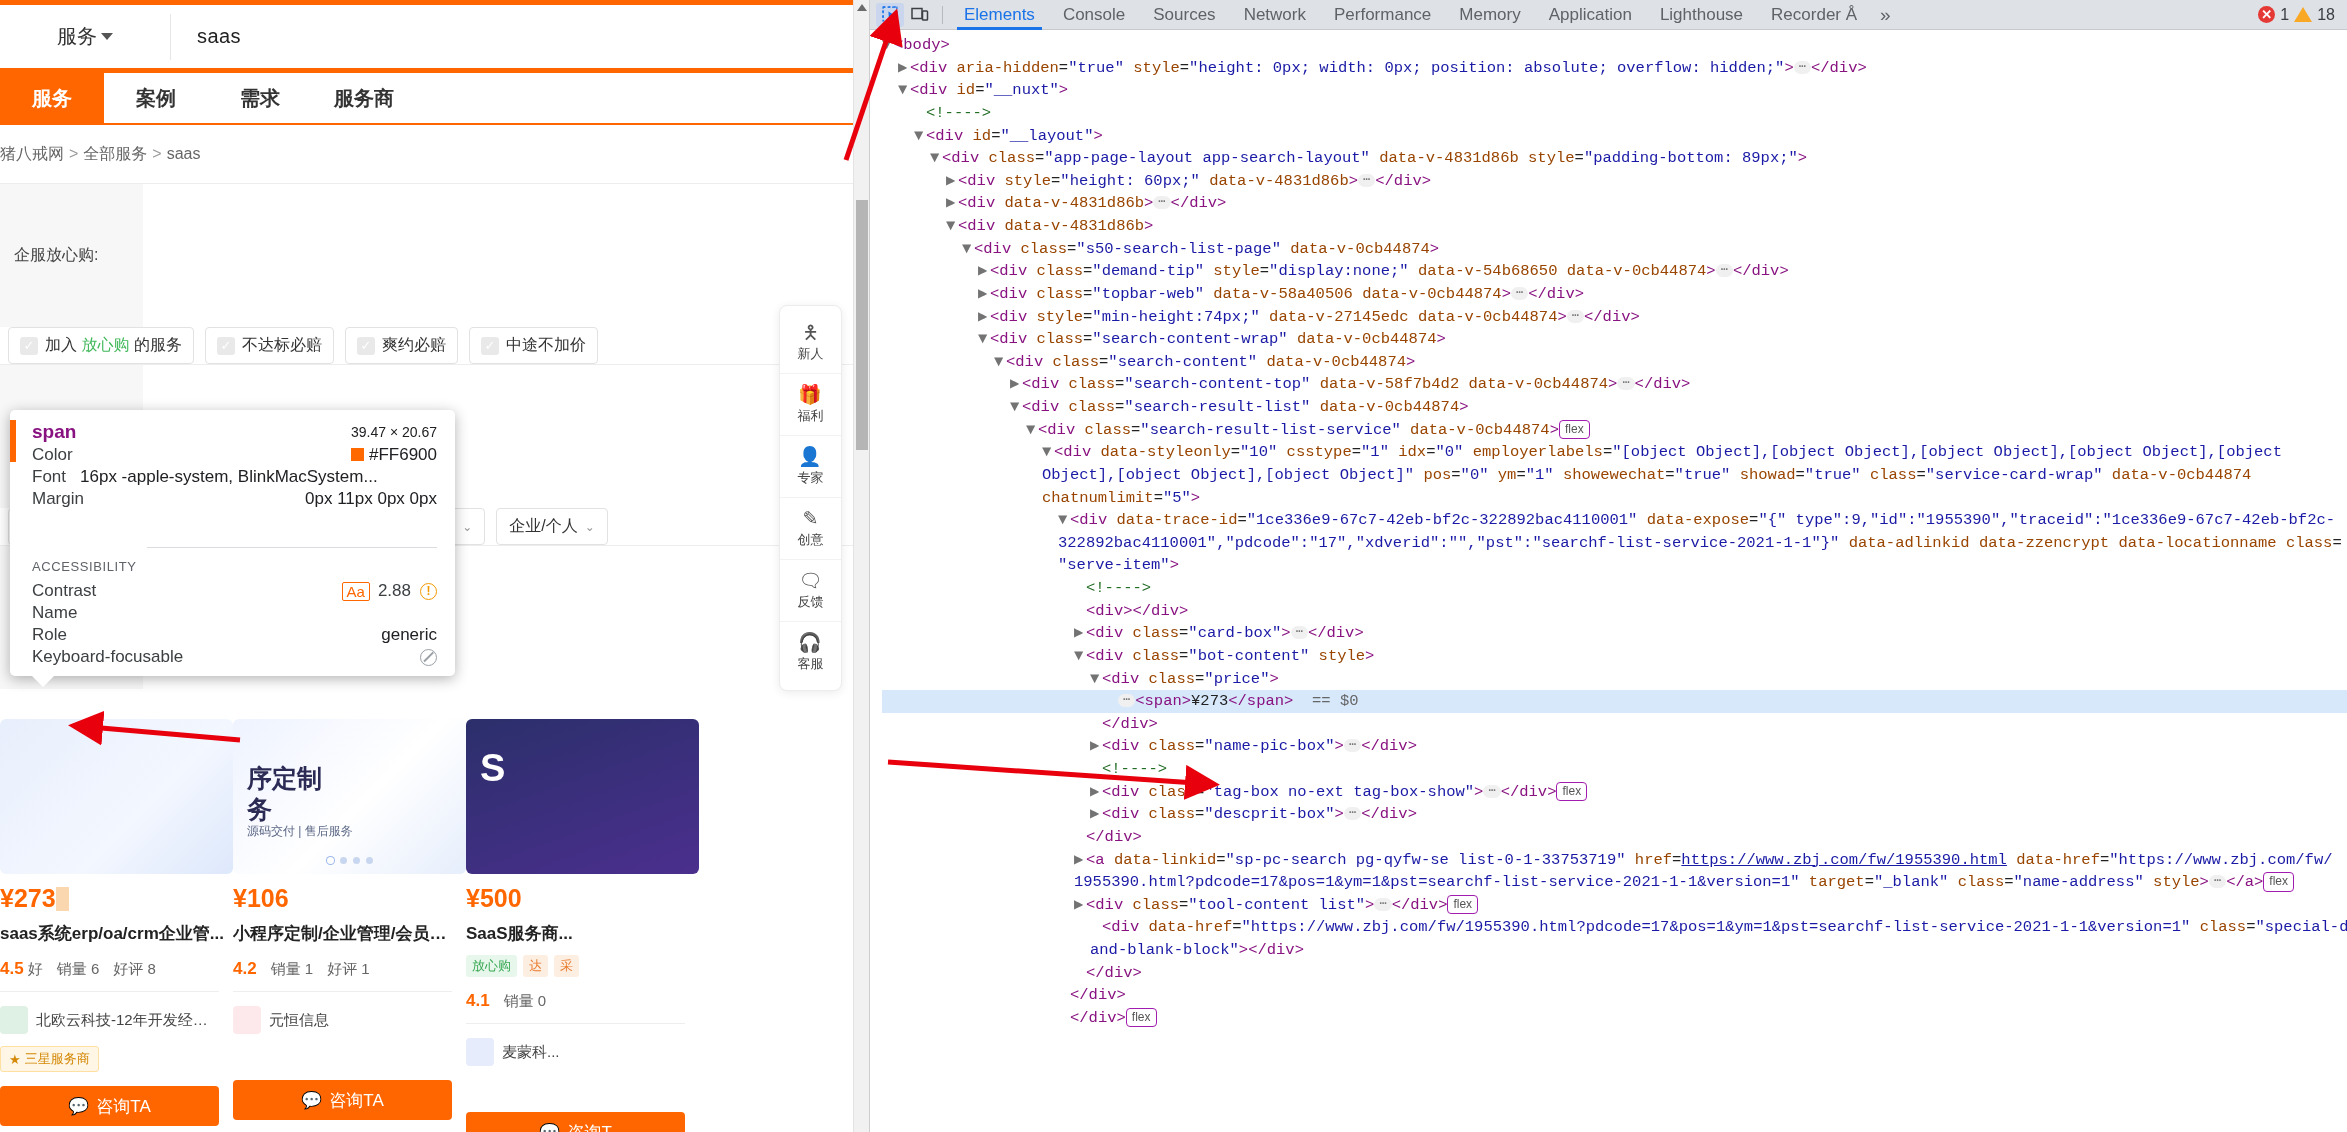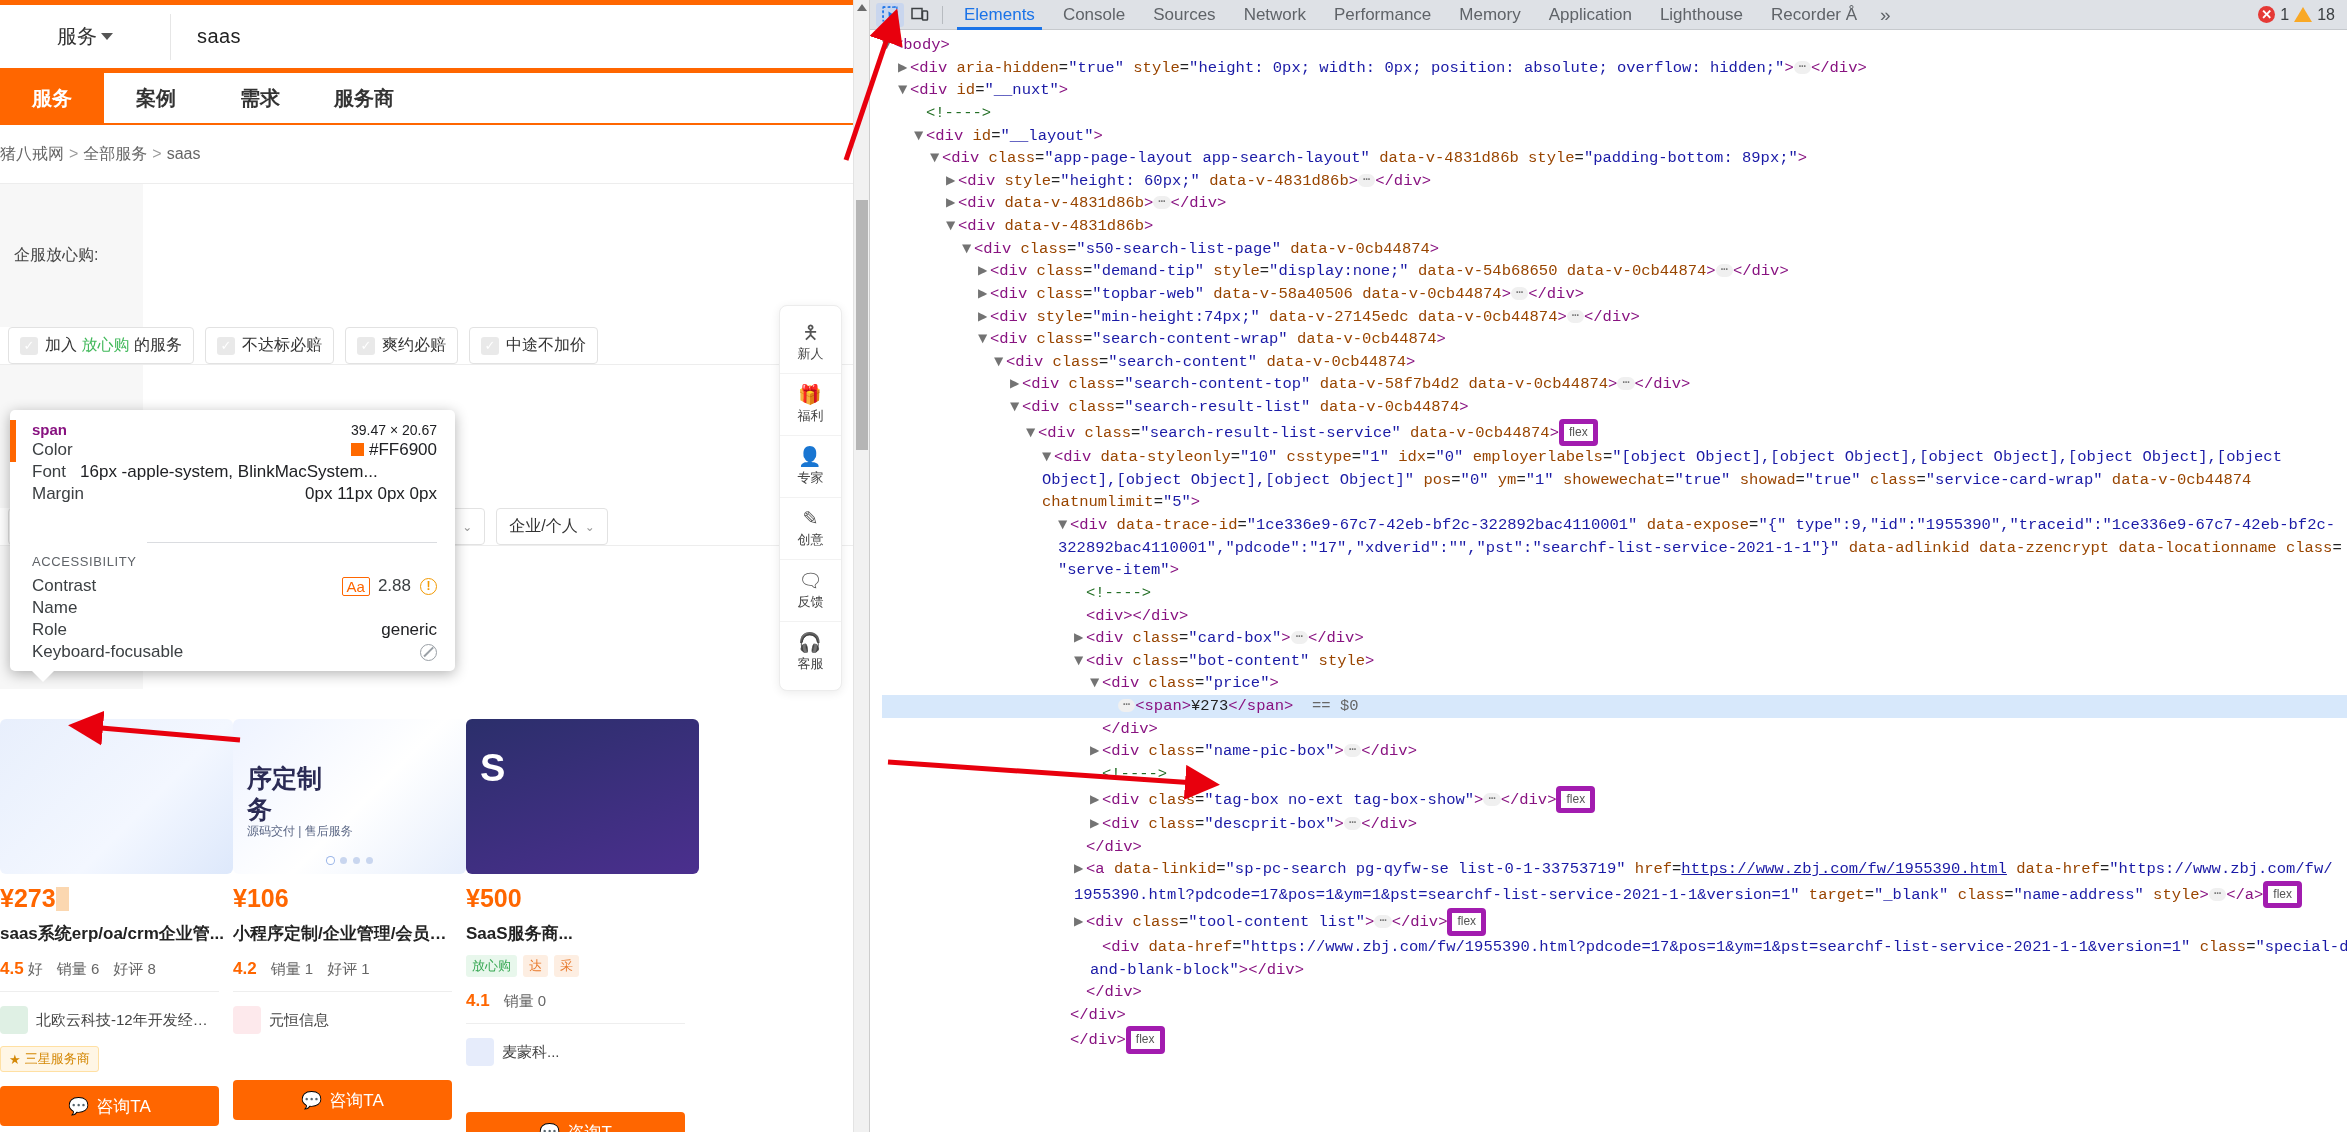--- a/index.html
+++ b/index.html
@@ -243,21 +243,21 @@
   .at { color: #994500; }       
   .av { color: #1a1aa6; }       
   .cm { color: #236e25; }       
   .tx { color: #222; }
   .arrow { color: #737373; display:inline-block; width: 12px; }
   .ell {
     display: inline-block; background: #f0f0f0; border-radius: 8px;
     padding: 0 5px; color: #777; font-size: 12px; line-height: 13px; vertical-align: 2px;
   }
   .badge-flex {
-    display: inline-block; border: 5px solid #a21caf; border-radius: 4px;
+    display: inline-block; border: 1px solid #a21caf; border-radius: 4px;
     background: #fff; color: #555; font-size: 12px; padding: 0 5px;
     font-family: "Liberation Sans", sans-serif; vertical-align: 1px;
   }
   .sel-line { background: #d7e8fb; }
   .link { color: #1a1aa6; text-decoration: underline; }
   .eqdollar { color: #666; }
 
   
   #tooltip {
     position: absolute; left: 10px; top: 410px; width: 445px;
@@ -271,21 +271,21 @@
     width: 0; height: 0; border-left: 11px solid transparent;
     border-right: 11px solid transparent; border-top: 11px solid #fff;
   }
   .tt-accent {
     position: absolute; left: 0; top: 10px; width: 6px; height: 42px; background: #ff6600;
   }
   .tt-row {
     display: flex; align-items: center; justify-content: space-between;
     padding: 1px 18px 1px 22px; font-size: 17px; color: #3c4043;
   }
-  .tt-tag { color: #881280; font-weight: bold; font-size: 15px; }
+  .tt-tag { color: #881280; font-weight: bold; font-size: 19px; }
   .tt-dim { color: #202124; font-size: 14px; }
   .tt-key { color: #3c4043; }
   .tt-val { color: #202124; }
   .tt-font-line { display:flex; gap: 14px; padding: 1px 18px 1px 22px; font-size:17px; color:#3c4043;}
   .swatch { display:inline-block; width: 13px; height: 13px; background: #FF6900; vertical-align: -1px; margin-right: 5px;}
   .tt-sec {
     display: flex; align-items: center; gap: 10px; padding: 10px 18px 6px 22px;
   }
   .tt-sec span { font-size: 13px; letter-spacing: .6px; color: #5f6368; margin-top: 39px; }
   .tt-sec .rule { flex: 1; height: 1px; background: #dadce0; }

